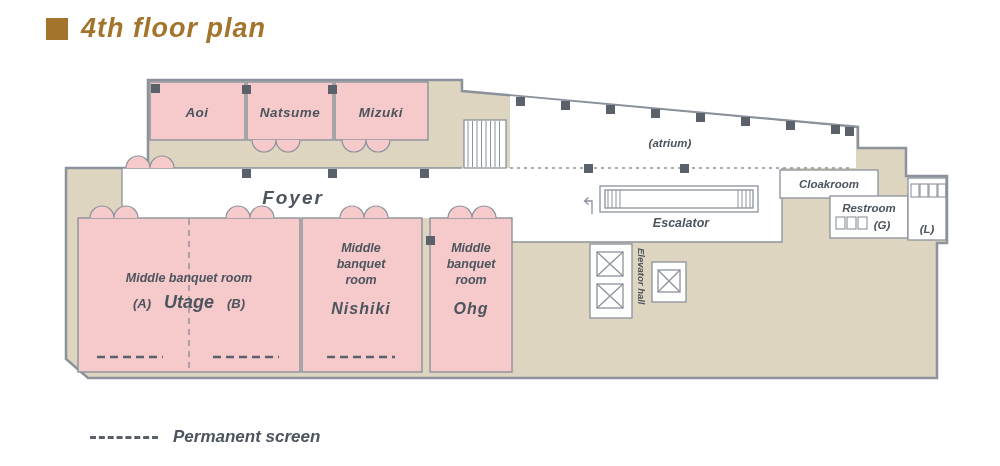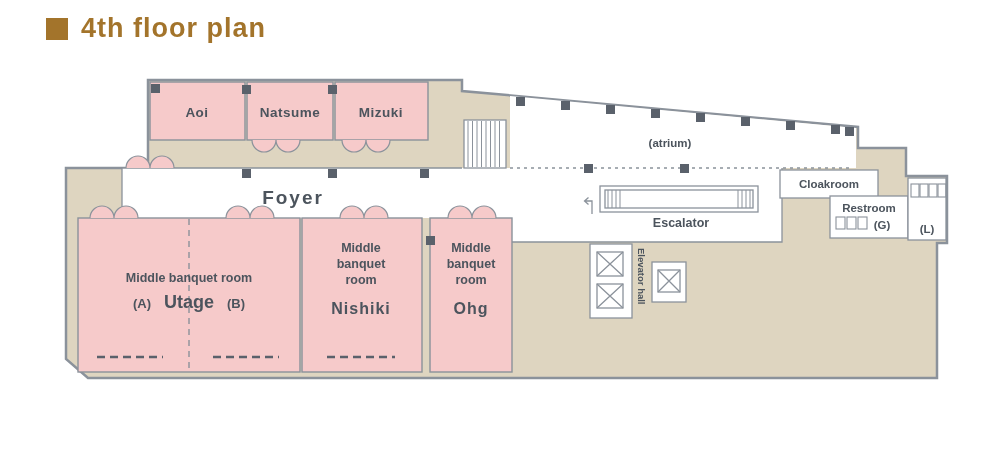--- a/index.html
+++ b/index.html
@@ -1,17 +1,17 @@
 <!DOCTYPE html>
 <html><head>
 <meta charset="utf-8">
 <style>
   html,body{margin:0;padding:0;background:#ffffff;}
   body{width:1000px;height:466px;font-family:"Liberation Sans",sans-serif;}
-  .page{position:relative;width:1000px;height:466px;background:#ffffff;overflow:hidden;}
+  .page{position:relative;width:1000px;height:466px;background:#ffffff;overflow:hidden;font-style:italic;}
   .title-row{position:absolute;left:46px;top:13px;display:flex;align-items:center;gap:13px;}
   .title-square{width:22px;height:22px;background:#a3742b;}
   .title-text{font-size:27px;font-weight:700;color:#a3742b;letter-spacing:1px;}
   .plan-svg{position:absolute;left:0;top:0;}
   .legend{position:absolute;left:90px;top:427px;display:flex;align-items:center;gap:15px;}
   .legend-dash{width:68px;height:0;border-top:3px dashed #5a616b;}
   .legend-text{font-size:17px;font-weight:700;color:#4c545d;}
 
   .building{fill:#ded5c0;stroke:#8b929b;stroke-width:2.5;stroke-linejoin:miter;}
   .white{fill:#ffffff;}
@@ -168,14 +168,18 @@
     <rect class="col" x="845" y="127" width="9" height="9"></rect>
     <rect class="col" x="584" y="164" width="9" height="9"></rect>
     <rect class="col" x="680" y="164" width="9" height="9"></rect>
     <rect class="col" x="426" y="236" width="9" height="9"></rect>
 
     <text class="tx-foyer" x="293" y="204">Foyer</text>
     <text class="tx-sm" x="670" y="147">(atrium)</text>
     <text class="tx-mid" x="681" y="227">Escalator</text>
   </svg>
 
+  <div class="legend">
+    <span class="legend-dash"></span>
+    <span class="legend-text">Permanent screen</span>
+  </div>
 
 </div>
 
 </body></html>

